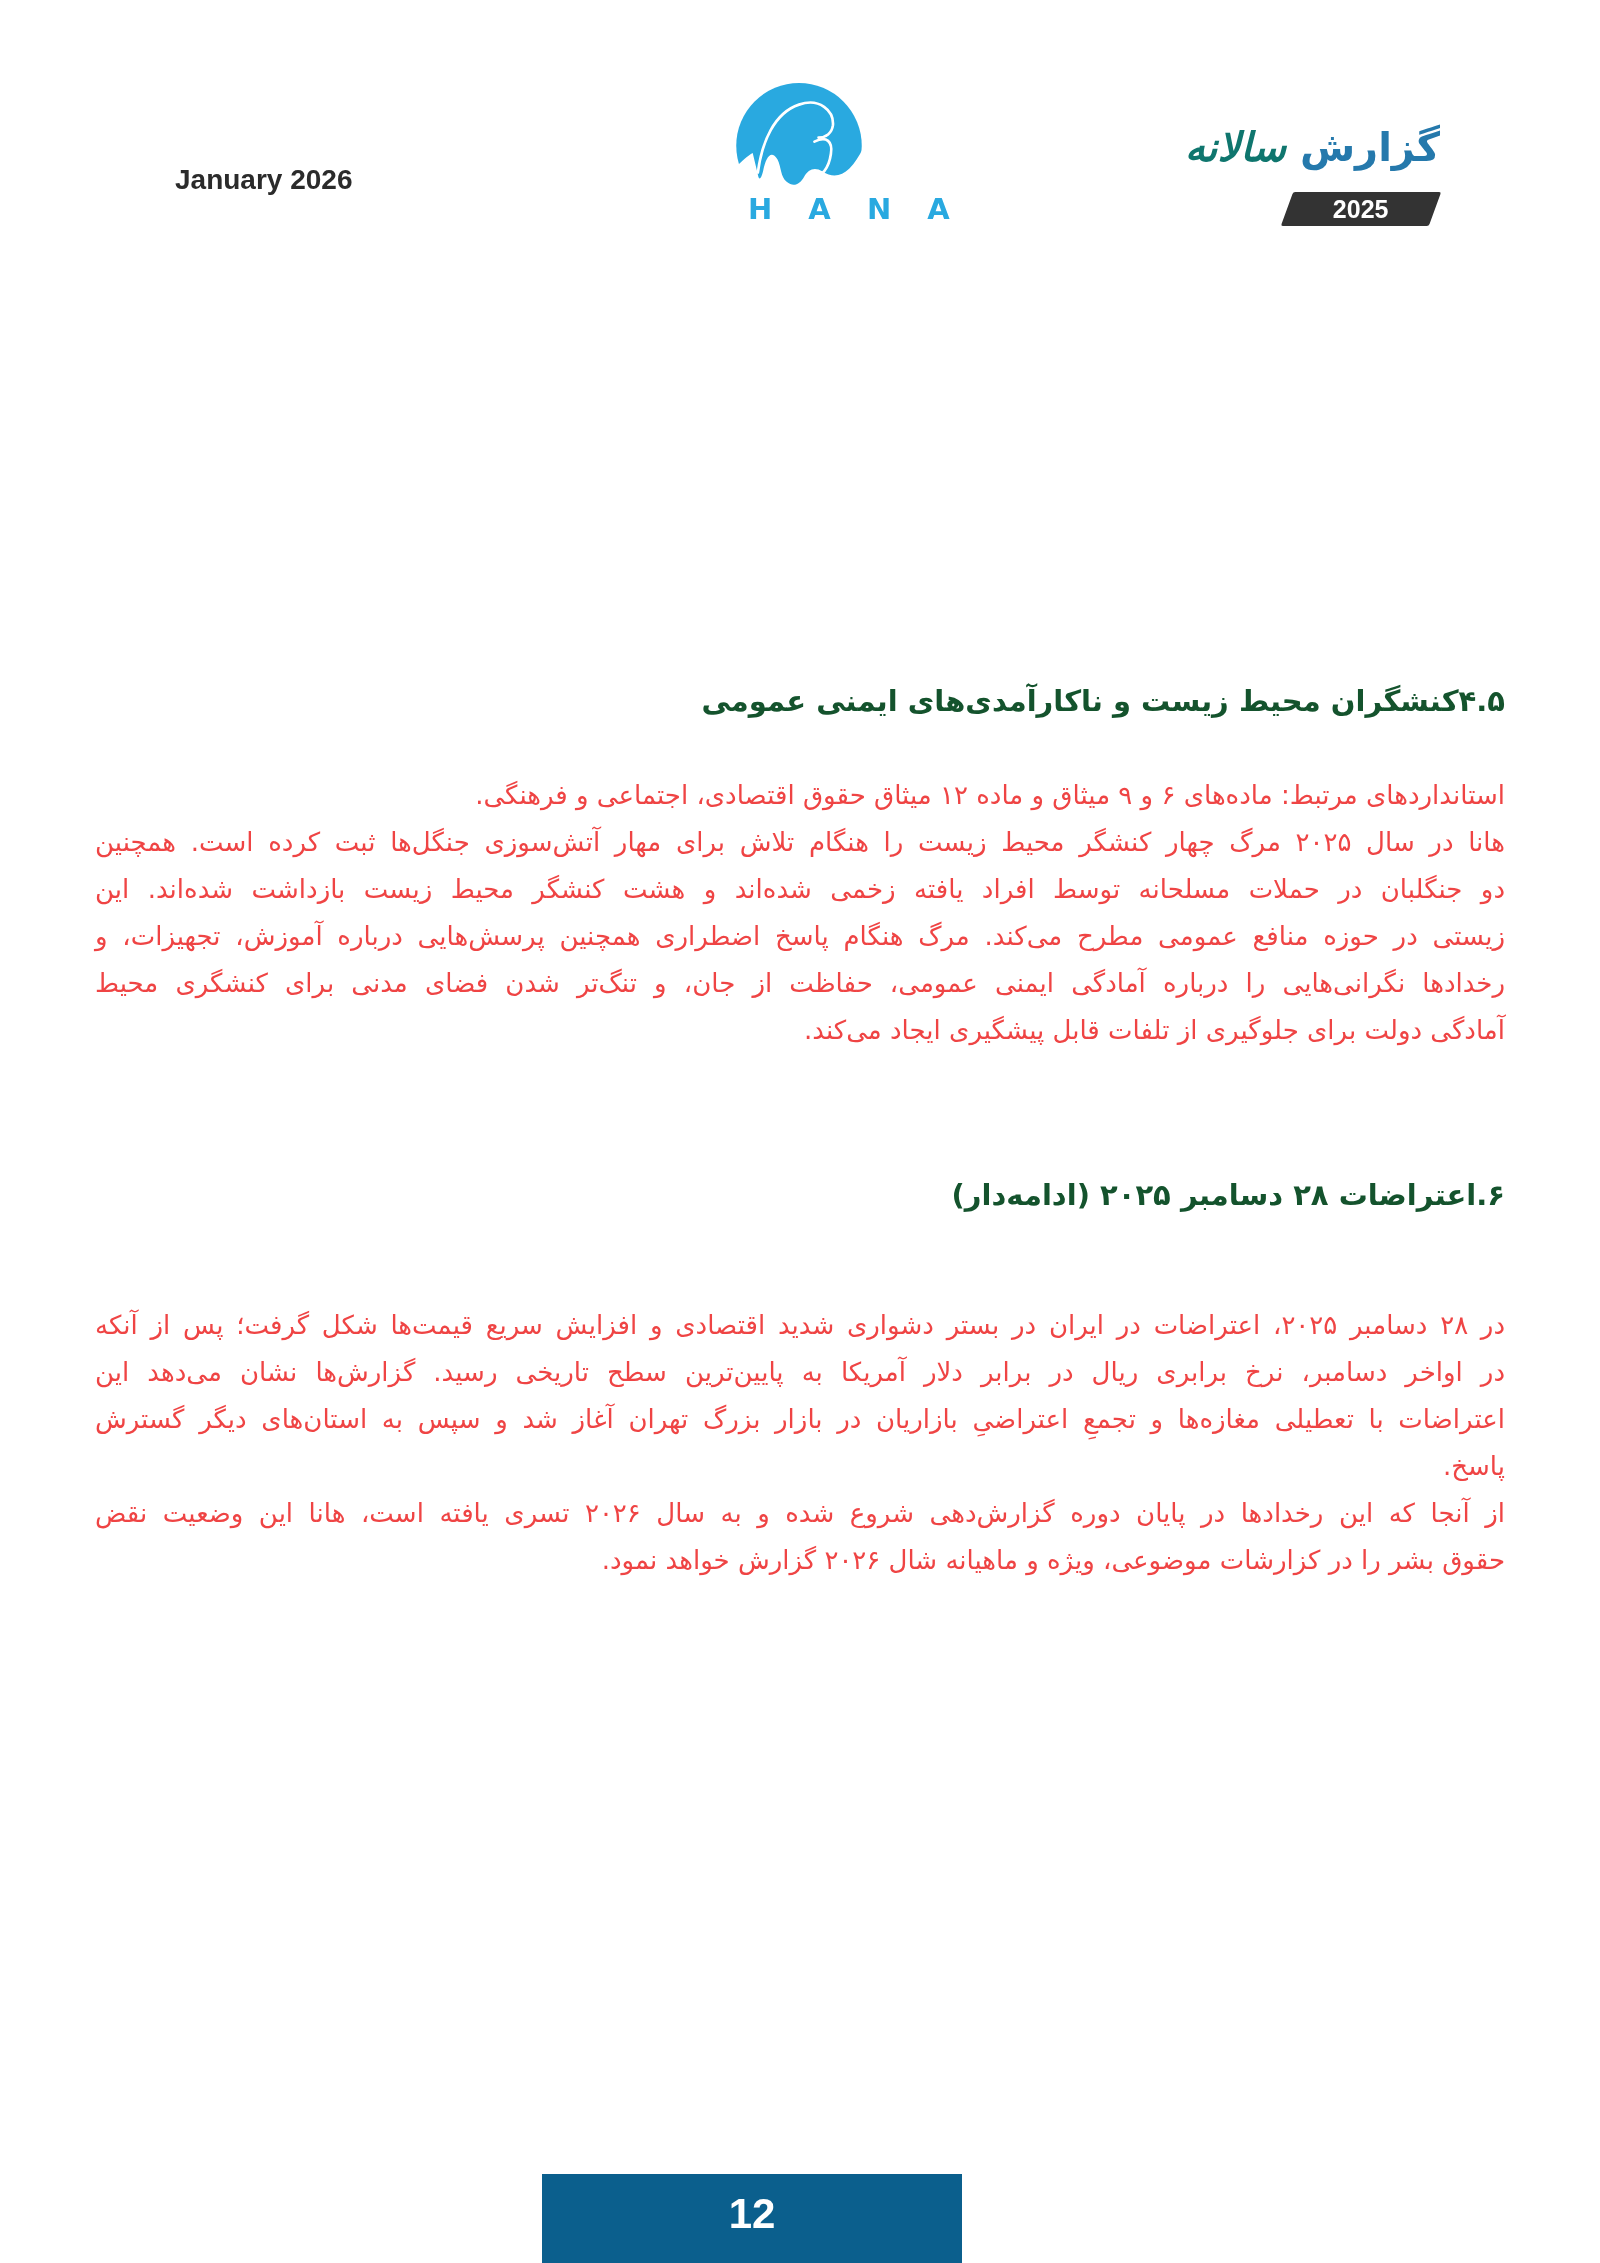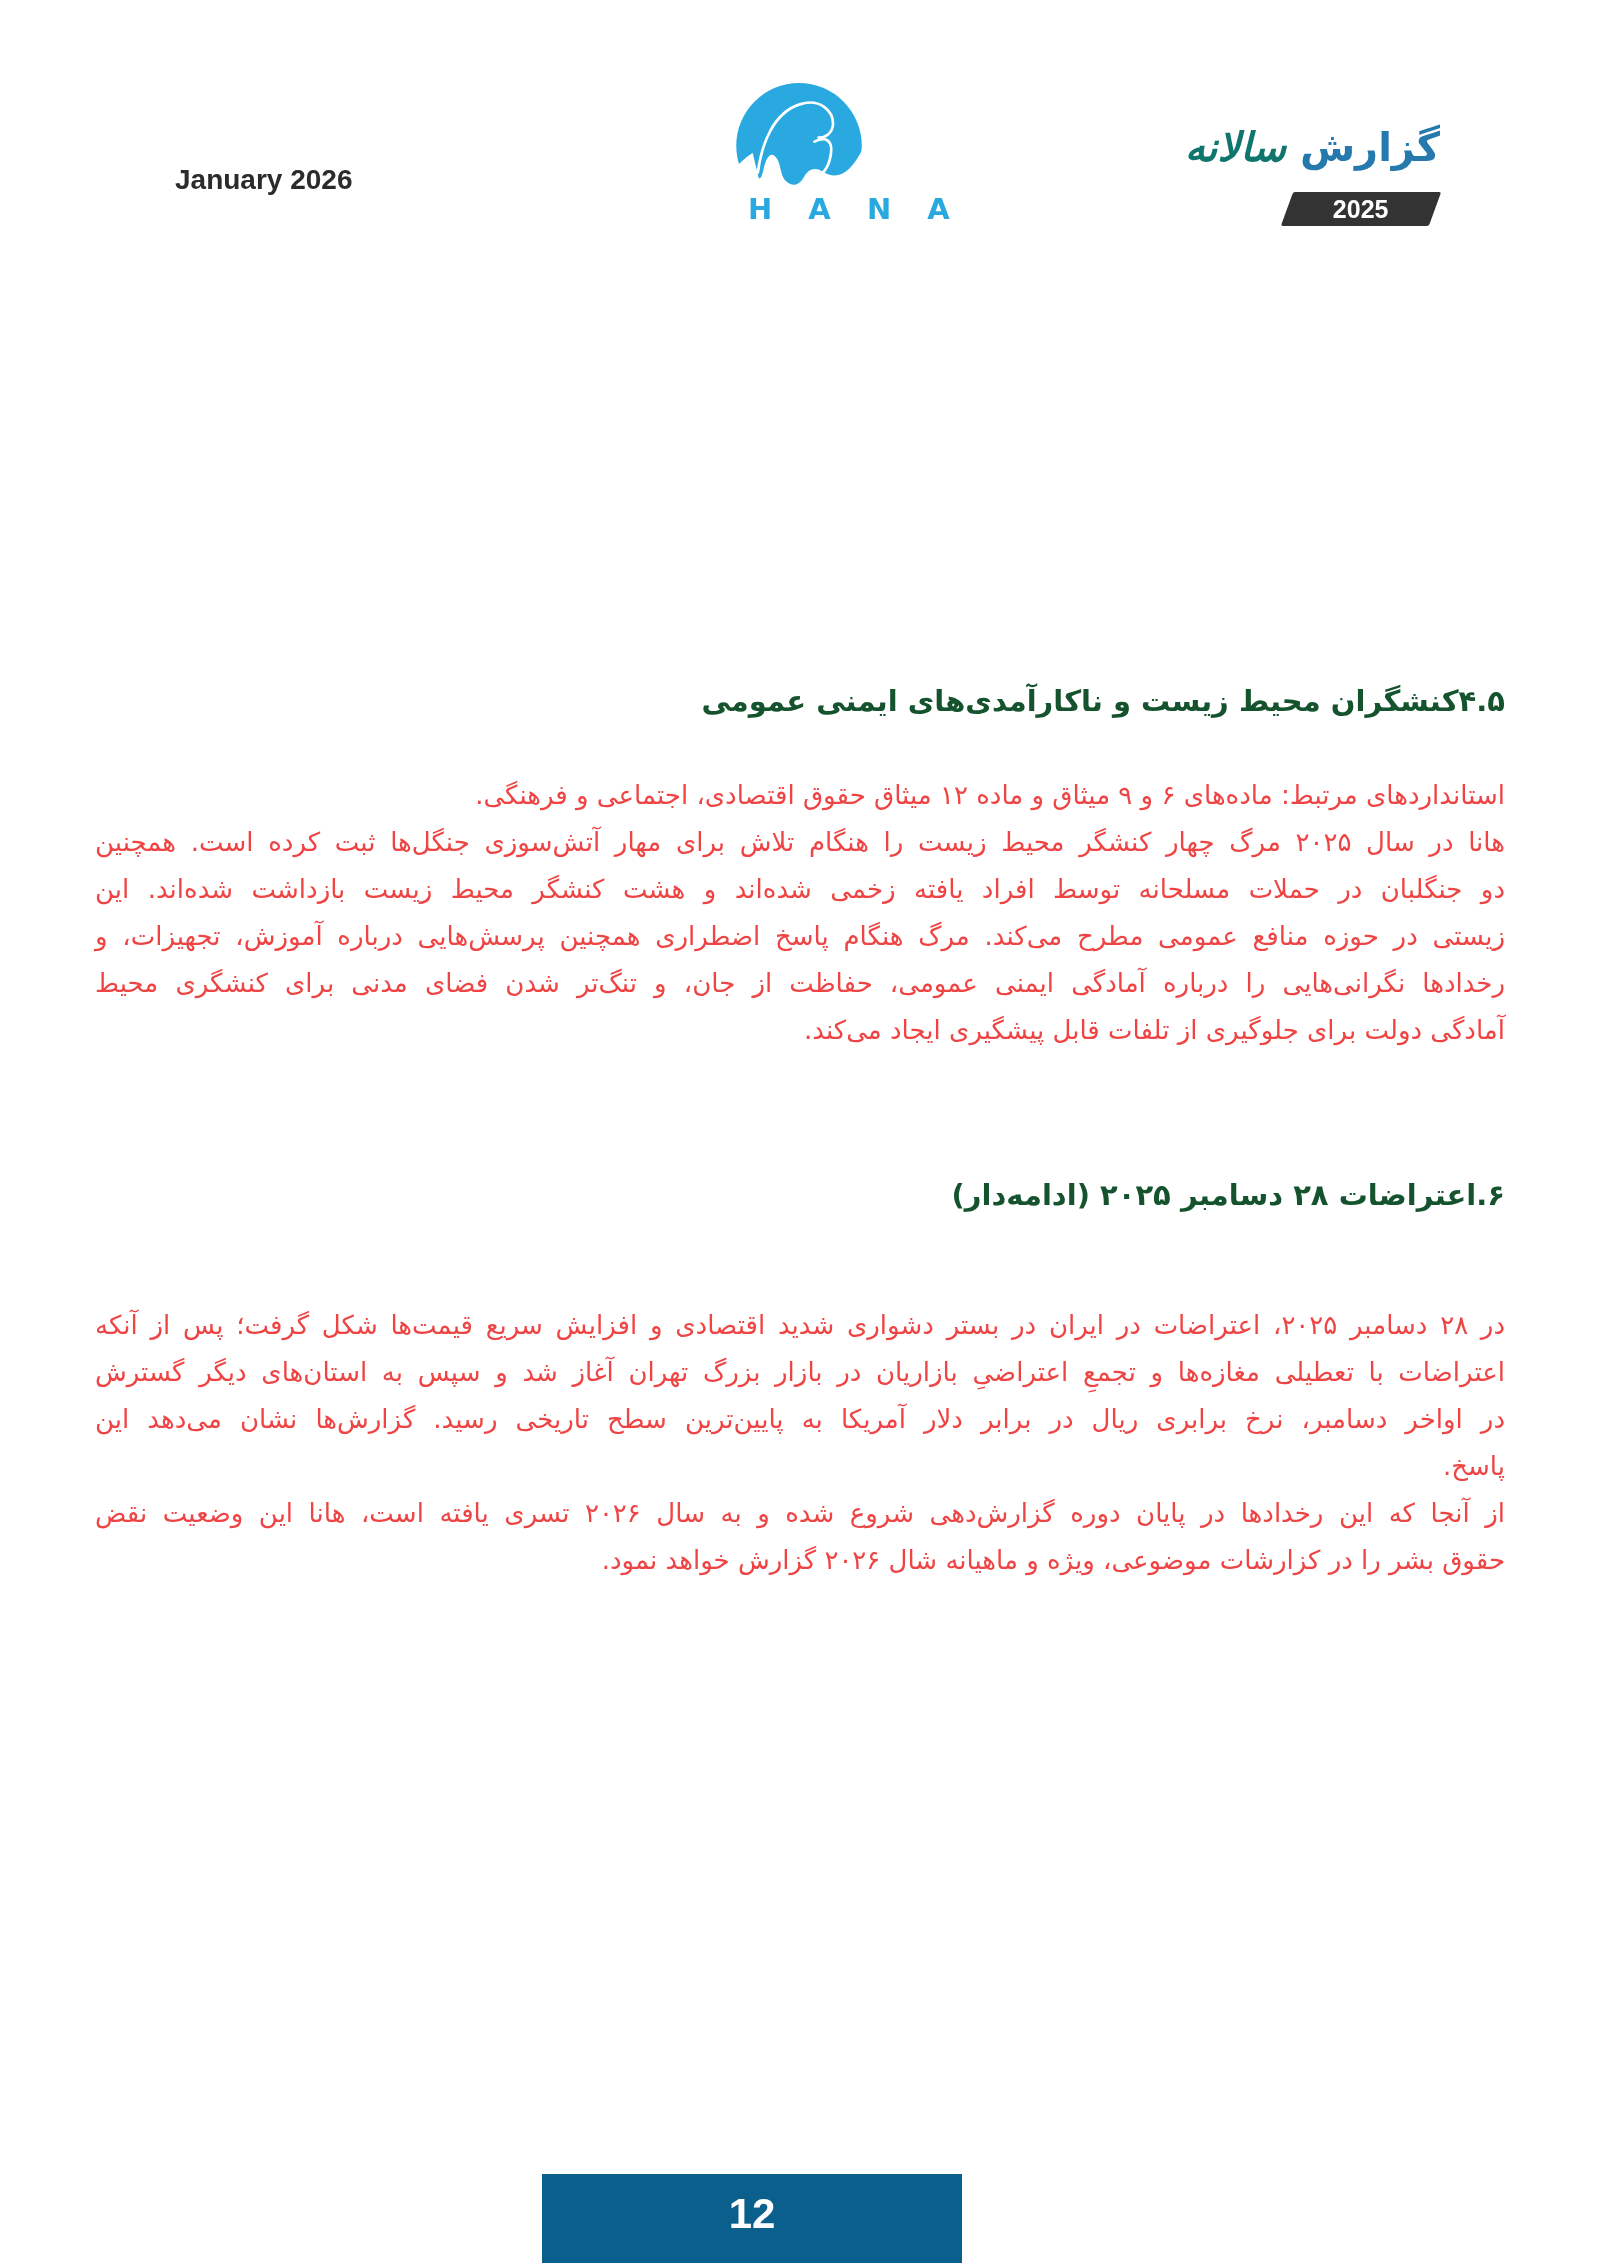--- a/index.html
+++ b/index.html
@@ -152,22 +152,22 @@
       <div class="tline just">هانا در سال ۲۰۲۵ مرگ چهار کنشگر محیط زیست را هنگام تلاش برای مهار آتش‌سوزی جنگل‌ها ثبت کرده است. همچنین</div>
       <div class="tline just">دو جنگلبان در حملات مسلحانه توسط افراد یافته زخمی شده‌اند و هشت کنشگر محیط زیست بازداشت شده‌اند. این</div>
       <div class="tline just">زیستی در حوزه منافع عمومی مطرح می‌کند. مرگ هنگام پاسخ اضطراری همچنین پرسش‌هایی درباره آموزش، تجهیزات، و</div>
       <div class="tline just">رخدادها نگرانی‌هایی را درباره آمادگی ایمنی عمومی، حفاظت از جان، و تنگ‌تر شدن فضای مدنی برای کنشگری محیط</div>
       <div class="tline">آمادگی دولت برای جلوگیری از تلفات قابل پیشگیری ایجاد می‌کند.</div>
     </div>
 
   <h2 class="sec-heading h-protest" dir="rtl">۶.اعتراضات ۲۸ دسامبر ۲۰۲۵ (ادامه‌دار)</h2>
   <div class="para p-protest" dir="rtl">
       <div class="tline just">در ۲۸ دسامبر ۲۰۲۵، اعتراضات در ایران در بستر دشواری شدید اقتصادی و افزایش سریع قیمت‌ها شکل گرفت؛ پس از آنکه</div>
+      <div class="tline just">در اواخر دسامبر، نرخ برابری ریال در برابر دلار آمریکا به پایین‌ترین سطح تاریخی رسید. گزارش‌ها نشان می‌دهد این</div>
       <div class="tline just">اعتراضات با تعطیلی مغازه‌ها و تجمعِ اعتراضیِ بازاریان در بازار بزرگ تهران آغاز شد و سپس به استان‌های دیگر گسترش</div>
-      <div class="tline just">در اواخر دسامبر، نرخ برابری ریال در برابر دلار آمریکا به پایین‌ترین سطح تاریخی رسید. گزارش‌ها نشان می‌دهد این</div>
       <div class="tline">پاسخ.</div>
       <div class="tline just">از آنجا که این رخدادها در پایان دوره گزارش‌دهی شروع شده و به سال ۲۰۲۶ تسری یافته است، هانا این وضعیت نقض</div>
       <div class="tline">حقوق بشر را در کزارشات موضوعی، ویژه و ماهیانه شال ۲۰۲۶ گزارش خواهد نمود.</div>
     </div>
 
   <div class="footer-bar">
     <span class="page-num">12</span>
   </div>
 
 </div>

